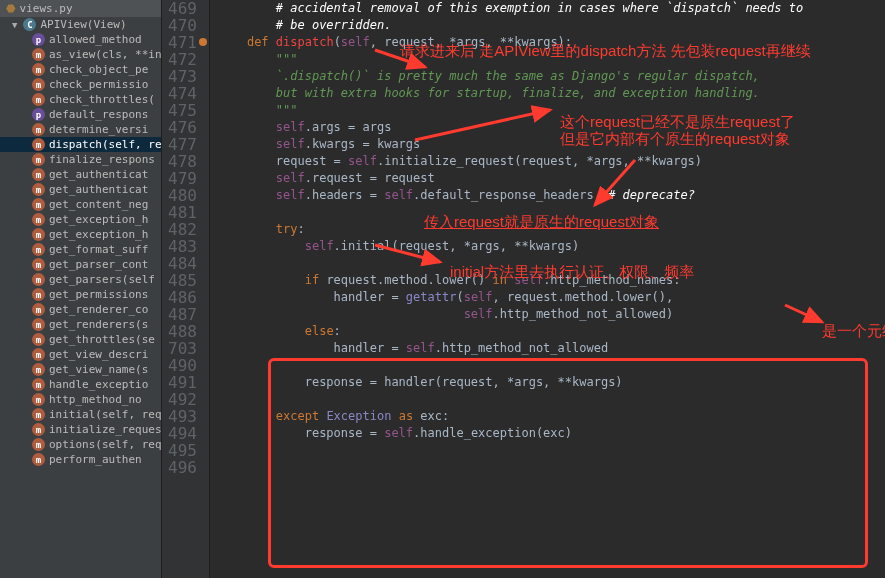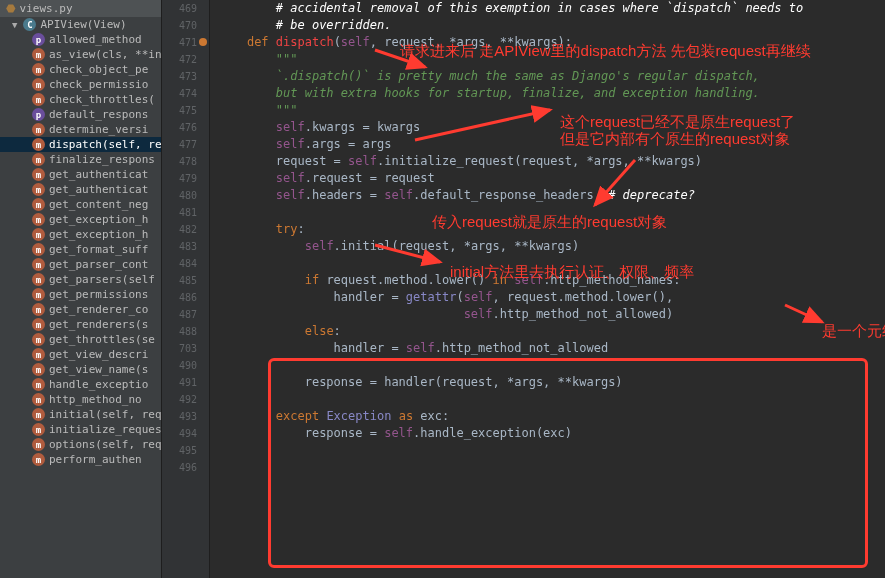--- a/index.html
+++ b/index.html
@@ -52,21 +52,21 @@
 .icon-p { background: #6a4e9c; }
 .triangle { font-size: 9px; color: #aaa; margin-right: 2px; }
 
 .editor-area { flex: 1; display: flex; }
 .gutter {
   background: #313335;
   width: 48px;
   padding-top: 0;
   text-align: right;
   color: #606366;
-  font-size: 10px;
+  font-size: 16px;
   flex-shrink: 0;
   border-right: 1px solid #1e1e1e;
 }
 .gutter-line { height: 17px; line-height: 17px; padding-right: 12px; position: relative; }
 .gutter-mark { position: absolute; right: 2px; top: 4px; width: 8px; height: 8px; }
 .code {
   flex: 1;
   background: #2b2b2b;
   padding-left: 8px;
   position: relative;
@@ -267,22 +267,22 @@
     </div>
   <div class="code" id="code">
 
     <div class="code-line">        <span class="cmt"># accidental removal of this exemption in cases where `dispatch` needs to</span></div>
       <div class="code-line">        <span class="cmt"># be overridden.</span></div>
       <div class="code-line">    <span class="kw">def</span> <span class="fn">dispatch</span>(<span class="slf">self</span>, request, *args, **kwargs):</div>
       <div class="code-line">        <span class="str">"""</span></div>
       <div class="code-line"><span class="str">        `.dispatch()` is pretty much the same as Django's regular dispatch,</span></div>
       <div class="code-line"><span class="str">        but with extra hooks for startup, finalize, and exception handling.</span></div>
       <div class="code-line"><span class="str">        """</span></div>
+      <div class="code-line">        <span class="slf">self</span>.args = args</div>
       <div class="code-line">        <span class="slf">self</span>.kwargs = kwargs</div>
-      <div class="code-line">        <span class="slf">self</span>.args = args</div>
       <div class="code-line">        request = <span class="slf">self</span>.initialize_request(request, *args, **kwargs)</div>
       <div class="code-line">        <span class="slf">self</span>.request = request</div>
       <div class="code-line">        <span class="slf">self</span>.headers = <span class="slf">self</span>.default_response_headers  <span class="cmt"># deprecate?</span></div>
       <div class="code-line"></div>
       <div class="code-line">        <span class="kw">try</span>:</div>
       <div class="code-line">            <span class="slf">self</span>.initial(request, *args, **kwargs)</div>
       <div class="code-line"></div>
       <div class="code-line">            <span class="kw">if</span> request.method.lower() <span class="kw">in</span> <span class="slf">self</span>.http_method_names:</div>
       <div class="code-line">                handler = <span class="bif">getattr</span>(<span class="slf">self</span>, request.method.lower(),</div>
       <div class="code-line">                                  <span class="slf">self</span>.http_method_not_allowed)</div>
@@ -292,21 +292,21 @@
       <div class="code-line">            response = handler(request, *args, **kwargs)</div>
       <div class="code-line"></div>
       <div class="code-line">        <span class="kw">except</span> <span class="bif">Exception</span> <span class="kw">as</span> exc:</div>
       <div class="code-line">            response = <span class="slf">self</span>.handle_exception(exc)</div>
       <div class="code-line"></div>
 
   <div class="red-box" style="left:58px; top:358px; width:600px; height:210px;"></div>
       <div class="annotation" style="left:190px; top:42px;">请求进来后 走APIView里的dispatch方法 先包装request再继续</div>
       <div class="annotation" style="left:350px; top:113px;">这个request已经不是原生request了
 但是它内部有个原生的request对象</div>
-      <div class="annotation" style="left:222px; top:213px;">传入request就是原生的request对象</div>
+      <div class="annotation" style="left:214px; top:213px;text-decoration:underline;">传入request就是原生的request对象</div>
       <div class="annotation" style="left:240px; top:263px;">initial方法里去执行认证、权限、频率</div>
       <div class="annotation" style="left:612px; top:322px;">是一个元组</div>
       <svg class="arrow" style="left:160px; top:45px;" width="70" height="30">
       <defs>
           <marker id="ah1" markerWidth="8" markerHeight="8" refX="6" refY="3" orient="auto">
             <polygon points="0 0, 7 3, 0 6" fill="#ff3b30"></polygon>
           </marker>
         </defs>
       <line x1="5" y1="5" x2="55" y2="22" stroke="#ff3b30" stroke-width="3" marker-end="url(#ah1)"></line>
     </svg>

